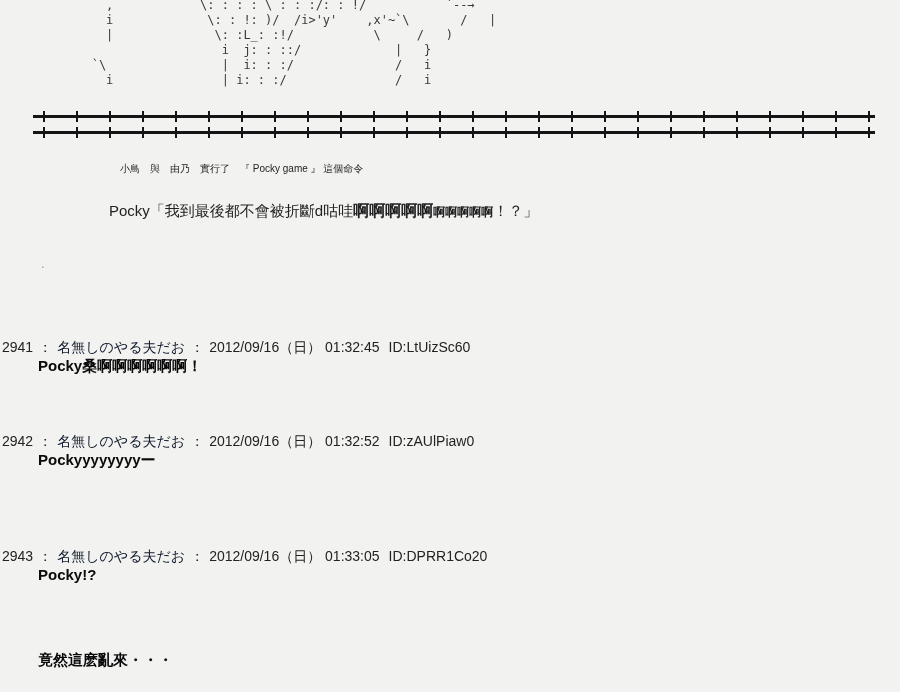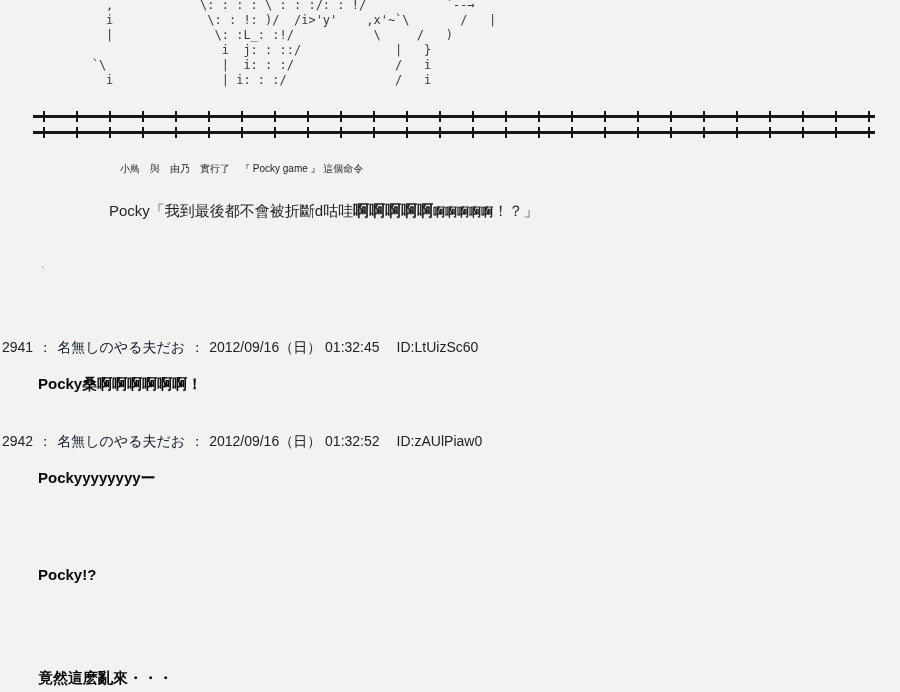--- a/index.html
+++ b/index.html
@@ -32,22 +32,22 @@
   .cmd-line{position:absolute;left:120px;top:162px;font-size:10px;white-space:nowrap;}
   .pocky-line{position:absolute;left:102px;top:201px;font-size:15px;white-space:nowrap;margin-left:7px;}
   .scream-large{font-weight:bold;font-size:16px;}
   .scream-small{font-weight:bold;font-size:12px;}
   .stray-dot{position:absolute;left:41px;top:256px;font-size:13px;color:#9b9b9b;}
   
   .post{position:absolute;left:2px;white-space:nowrap;}
   .post-header{font-size:14px;line-height:18px;}
   .sep{margin:0 5px;}
   .author{color:#0f172a;}
-  .post-id{margin-left:17px;}
-  .post-body{margin-top:19px;margin-left:36px;font-size:15px;line-height:18px;font-weight:bold;color:#0a0a0a;}
+  .post-id{margin-left:9px;}
+  .post-body{margin-top:1px;margin-left:36px;font-size:15px;line-height:18px;font-weight:bold;color:#0a0a0a;}
 </style>
 </head>
 <body>
 
 <pre class="aa">     ,            \: : : : \ : : :/: : !/           `--→
      i             \: : !: )/  /i&gt;'y'    ,x'~`\       /   |
      |              \: :L_: :!/           \     /   )
                      i  j: : ::/             |   }
    `\                |  i: : :/              /   i
      i               | i: : :/               /   i</pre>
@@ -70,18 +70,21 @@
 </div>
 
 <div class="post" style="top:432px">
   <div class="post-header">
     <span>2942</span><span class="sep">：</span><span class="author">名無しのやる夫だお</span><span class="sep">：</span><span>2012/09/16（日） 01:32:52</span><span class="post-id">ID:zAUlPiaw0</span>
   </div>
   <div class="post-body">Pockyyyyyyyyー</div>
 </div>
 
 <div class="post" style="top:547px">
+  <div class="post-header">
+    <span>2943</span><span class="sep">：</span><span class="author">名無しのやる夫だお</span><span class="sep">：</span><span>2012/09/16（日） 01:33:05</span><span class="post-id">ID:DPRR1Co20</span>
+  </div>
   <div class="post-body">Pocky!?</div>
 </div>
 
 <div class="post" style="top:650px">
   <div class="post-body">竟然這麽亂來・・・</div>
 </div>
 
 </body></html>

